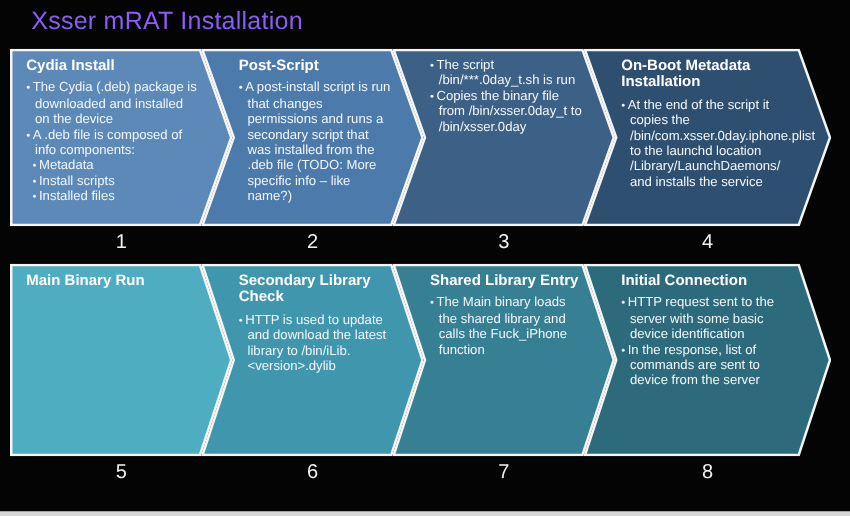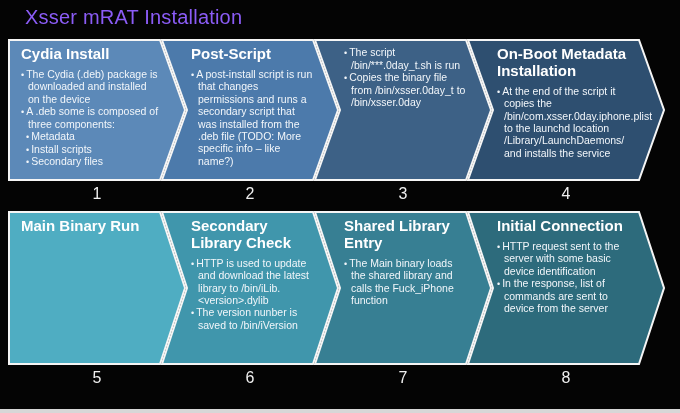--- a/index.html
+++ b/index.html
@@ -17,21 +17,21 @@
   .prow1{top:39px;height:142px;}
   .prow2{top:211px;height:154px;}
   .chev{position:relative;width:178px;flex:0 0 auto;}
   .chev.wide{width:198px;}
   .chev + .chev{margin-left:-25px;}
   .chev svg{position:absolute;inset:0;width:100%;height:100%;display:block;}
   .chev .content{position:relative;z-index:2;padding:7px 26px 0 13px;}
   .chev.notched .content{padding-left:30px;}
   .chev.wide .content{padding-right:30px;}
   .step-title{
-    color:#ffffff;font-weight:700;font-size:15px;line-height:1.12;
+    color:#ffffff;font-weight:700;font-size:12px;line-height:1.12;
     margin-bottom:5px;
   }
   .bullets{color:#f2f6fa;font-size:10.5px;line-height:1.18;}
   .b{padding-left:7px;text-indent:-7px;}
   .b::before{content:"•";margin-right:2px;font-size:9px;}
   .b.sub{margin-left:5px;}
   .nrow{position:absolute;left:8px;display:flex;color:#efefef;font-size:16px;}
   .nrow1{top:185px;}
   .nrow2{top:369px;}
   .ncell{width:178px;flex:0 0 auto;text-align:center;}
@@ -50,24 +50,24 @@
 <div class="prow prow1">
 
   <div class="chev">
     <svg viewBox="0 0 178 142">
       <polygon points="1,1 152,1 177,71 152,141 1,141" fill="#5c89b8" stroke="#f5f5f5" stroke-width="2" style="fill: rgb(92, 137, 184);"></polygon>
     </svg>
     <div class="content">
       <div class="step-title">Cydia Install</div>
       <div class="bullets">
         <div class="b">The Cydia (.deb) package is downloaded and installed on the device</div>
-        <div class="b">A .deb some is composed of three components:</div>
+        <div class="b">A .deb file is composed of info components:</div>
         <div class="b sub">Metadata</div>
         <div class="b sub">Install scripts</div>
-        <div class="b sub">Secondary files</div>
+        <div class="b sub">Installed files</div>
       </div>
     </div>
   </div>
 
   <div class="chev notched">
     <svg viewBox="0 0 178 142">
       <polygon points="1,1 152,1 177,71 152,141 1,141 26,71" fill="#4c7aab" stroke="#f5f5f5" stroke-width="2" style="fill: rgb(76, 122, 171);"></polygon>
     </svg>
     <div class="content">
       <div class="step-title">Post-Script</div>
@@ -121,21 +121,20 @@
   </div>
 
   <div class="chev notched">
     <svg viewBox="0 0 178 154">
       <polygon points="1,1 152,1 177,77 152,153 1,153 26,77" fill="#4096ac" stroke="#f5f5f5" stroke-width="2" style="fill: rgb(64, 150, 172);"></polygon>
     </svg>
     <div class="content">
       <div class="step-title">Secondary Library Check</div>
       <div class="bullets">
         <div class="b">HTTP is used to update and download the latest library to /bin/iLib.&lt;version&gt;.dylib</div>
-        <div class="b">The version nunber is saved to /bin/iVersion</div>
       </div>
     </div>
   </div>
 
   <div class="chev notched">
     <svg viewBox="0 0 178 154">
       <polygon points="1,1 152,1 177,77 152,153 1,153 26,77" fill="#377f93" stroke="#f5f5f5" stroke-width="2" style="fill: rgb(55, 127, 147);"></polygon>
     </svg>
     <div class="content">
       <div class="step-title">Shared Library Entry</div>

